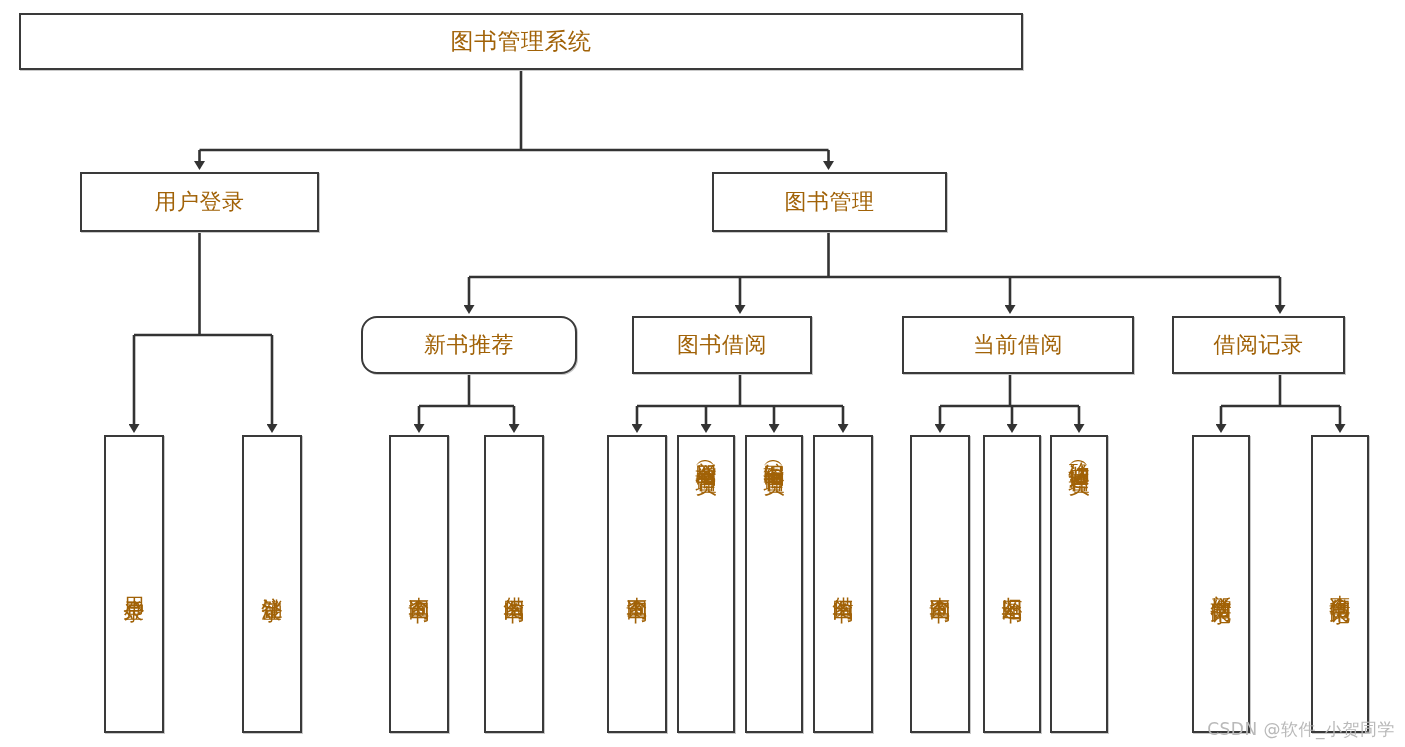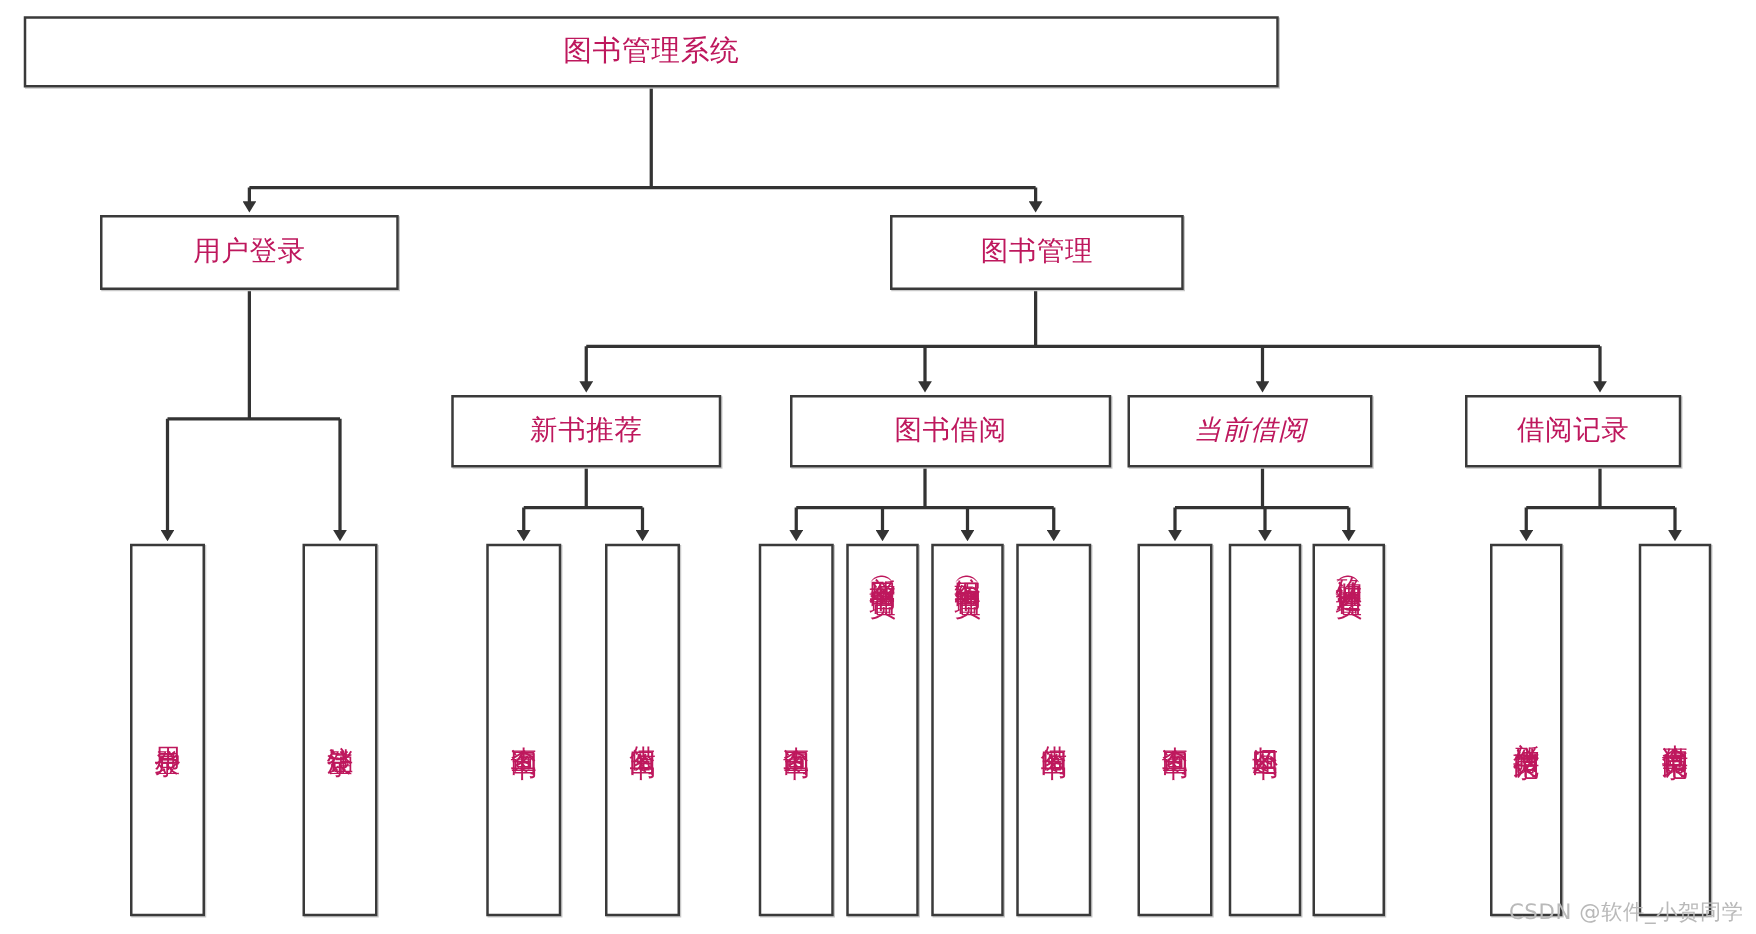--- a/index.html
+++ b/index.html
@@ -27,21 +27,21 @@
   }
   .node {
     position: absolute;
     box-sizing: border-box;
     background: #ffffff;
     border: 2px solid #3a3a3a;
     box-shadow: 1px 1px 0 0 #c9c9c9;
     display: flex;
     align-items: center;
     justify-content: center;
-    color: #be185d;
+    color: #a16207;
   }
   .node .label {
     display: block;
     text-align: center;
     line-height: 1.18;
     white-space: pre-wrap;
   }
   .node.horiz .label {
     font-size: 22px;
     letter-spacing: 0.5px;
@@ -123,27 +123,27 @@
   <div id="nodes">
       <div class="node horiz root" style="left: 19px; top: 13px; width: 1004px; height: 57px;">
         <span class="label">图书管理系统</span>
       </div>
       <div class="node horiz" style="left: 80px; top: 172px; width: 239px; height: 60px;">
         <span class="label">用户登录</span>
       </div>
       <div class="node horiz" style="left: 712px; top: 172px; width: 235px; height: 60px;">
         <span class="label">图书管理</span>
       </div>
-      <div class="node horiz" style="left: 361px; top: 316px; width: 216px; height: 58px;">
+      <div class="node horiz" style="left: 361px; top: 316px; width: 216px; height: 58px; border-radius: 16px;">
         <span class="label">新书推荐</span>
       </div>
-      <div class="node horiz" style="left: 632px; top: 316px; width: 257px; height: 58px;">
+      <div class="node horiz" style="left: 632px; top: 316px; width: 180px; height: 58px;">
         <span class="label">图书借阅</span>
       </div>
-      <div class="node horiz" style="left: 902px; top: 316px; width: 196px; height: 58px; font-style: italic;">
+      <div class="node horiz" style="left: 902px; top: 316px; width: 232px; height: 58px;">
         <span class="label">当前借阅</span>
       </div>
       <div class="node horiz" style="left: 1172px; top: 316px; width: 173px; height: 58px;">
         <span class="label">借阅记录</span>
       </div>
       <div class="node vert mid" style="left: 104px; top: 435px; width: 60px; height: 298px;">
         <span class="label">用户登录</span>
       </div>
       <div class="node vert mid" style="left: 242px; top: 435px; width: 60px; height: 298px;">
         <span class="label">注销登录</span>

